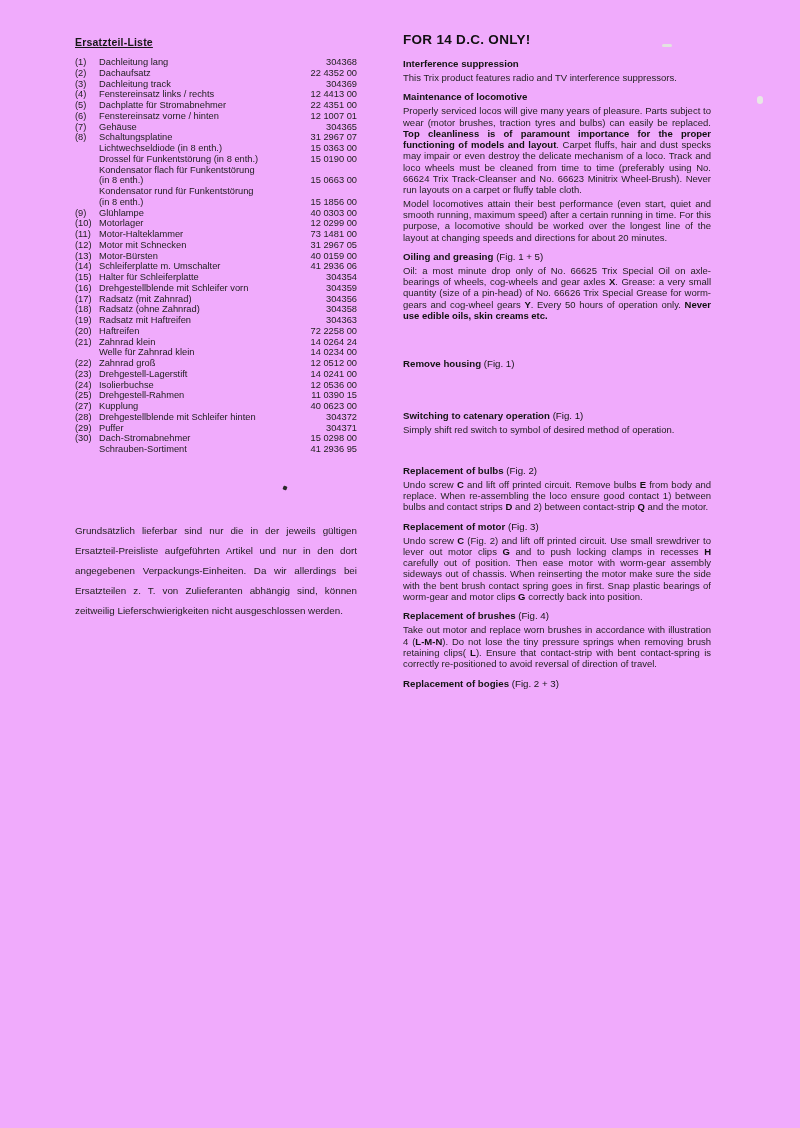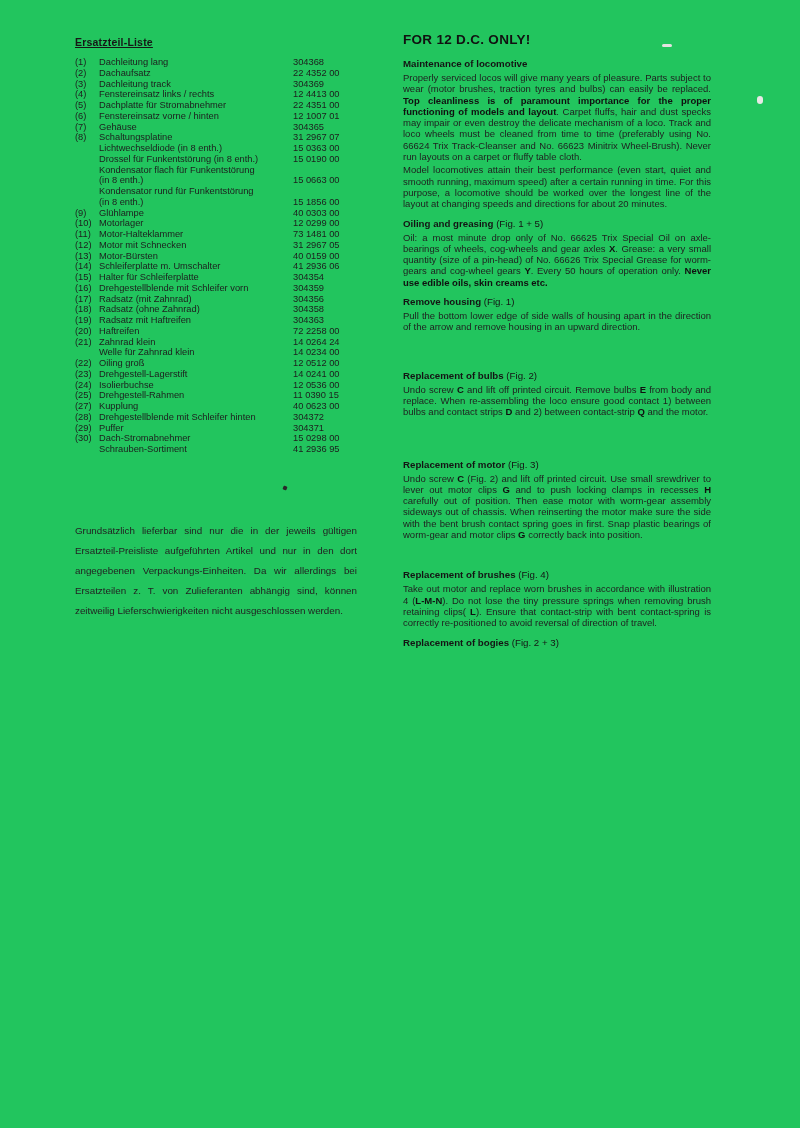--- a/index.html
+++ b/index.html
@@ -1,33 +1,33 @@
 <!DOCTYPE html>
 <html><head>
 <meta charset="utf-8">
 <style>
   html,body{margin:0;padding:0;background:#ffffff;}
   .page{
     position:relative;
     width:800px;height:1128px;
-    background:#22c55e;
+    background:#f0abfc;
     font-family:"Liberation Sans",sans-serif;
     color:#1d1d1d;
     overflow:hidden;
   }
   
   .col-left{position:absolute;left:75px;top:36px;width:282px;}
   .list-title{
     font-size:10.5px;font-weight:bold;margin:0 0 9px 0;
     text-decoration:underline;letter-spacing:.2px;color:#161616;
   }
   .row{display:flex;font-size:9.3px;line-height:10.75px;}
   .rnum{flex:none;width:24px;}
   .rname{flex:1;padding-right:4px;}
-  .rcode{flex:none;width:64px;text-align:left;white-space:nowrap;}
+  .rcode{flex:none;width:64px;text-align:right;white-space:nowrap;}
   .footnote{
     margin:66px 0 0 0;width:282px;
     font-size:9.8px;line-height:20px;text-align:justify;color:#222;
   }
   
   .col-right{position:absolute;left:403px;top:32px;width:308px;}
   .doc-title{
     font-size:13.5px;font-weight:bold;margin:0 0 11px 0;
     letter-spacing:.3px;color:#111;
   }
@@ -223,21 +223,21 @@
   </div>
 
   <div class="row">
     <span class="rnum"></span>
     <span class="rname">Welle für Zahnrad klein</span>
     <span class="rcode">14 0234 00</span>
   </div>
 
   <div class="row">
     <span class="rnum">(22)</span>
-    <span class="rname">Oiling groß</span>
+    <span class="rname">Zahnrad groß</span>
     <span class="rcode">12 0512 00</span>
   </div>
 
   <div class="row">
     <span class="rnum">(23)</span>
     <span class="rname">Drehgestell-Lagerstift</span>
     <span class="rcode">14 0241 00</span>
   </div>
 
   <div class="row">
@@ -279,39 +279,46 @@
   <div class="row">
     <span class="rnum"></span>
     <span class="rname">Schrauben-Sortiment</span>
     <span class="rcode">41 2936 95</span>
   </div>
 </div>
     <p class="footnote">Grundsätzlich lieferbar sind nur die in der jeweils gültigen Ersatzteil-Preisliste aufgeführten Artikel und nur in den dort angegebenen Verpackungs-Einheiten. Da wir allerdings bei Ersatzteilen z. T. von Zulieferanten abhängig sind, können zeitweilig Lieferschwierigkeiten nicht ausgeschlossen werden.</p>
   </div>
 
   <div class="col-right">
-    <h1 class="doc-title">FOR 12 D.C. ONLY!</h1>
+    <h1 class="doc-title">FOR 14 D.C. ONLY!</h1>
     <div id="sections">
+  <section class="sec">
+    <h3 class="sec-h"><b class="sec-hb">Interference suppression</b></h3>
+  <p class="body"><span>This Trix product features radio and TV interference suppressors.</span></p>
+        </section>
 
   <section class="sec">
     <h3 class="sec-h"><b class="sec-hb">Maintenance of locomotive</b></h3>
   <p class="body"><span>Properly serviced locos will give many years of pleasure. Parts subject to wear (motor brushes, traction tyres and bulbs) can easily be replaced. </span><b>Top cleanliness is of paramount importance for the proper functioning of models and layout</b><span>. Carpet fluffs, hair and dust specks may impair or even destroy the delicate mechanism of a loco. Track and loco wheels must be cleaned from time to time (preferably using No. 66624 Trix Track-Cleanser and No. 66623 Minitrix Wheel-Brush). Never run layouts on a carpet or fluffy table cloth.</span></p>
           <p class="body"><span>Model locomotives attain their best performance (even start, quiet and smooth running, maximum speed) after a certain running in time. For this purpose, a locomotive should be worked over the longest line of the layout at changing speeds and directions for about 20 minutes.</span></p>
         </section>
 
   <section class="sec">
     <h3 class="sec-h"><b class="sec-hb">Oiling and greasing</b><span class="sec-fig"> (Fig. 1 + 5)</span></h3>
   <p class="body"><span>Oil: a most minute drop only of No. 66625 Trix Special Oil on axle-bearings of wheels, cog-wheels and gear axles </span><b>X</b><span>. Grease: a very small quantity (size of a pin-head) of No. 66626 Trix Special Grease for worm-gears and cog-wheel gears </span><b>Y</b><span>. Every 50 hours of operation only. </span><b>Never use edible oils, skin creams etc.</b></p>
         </section>
 
   <section class="sec">
     <h3 class="sec-h"><b class="sec-hb">Remove housing</b><span class="sec-fig"> (Fig. 1)</span></h3>
-  <p class="body"><span>Pull the bottom lower edge of side walls of housing apart in the direction of the arrow and remove housing in an upward direction.</span></p>
-        </section>
-
+        </section>
+
+  <section class="sec">
+    <h3 class="sec-h"><b class="sec-hb">Switching to catenary operation</b><span class="sec-fig"> (Fig. 1)</span></h3>
+  <p class="body"><span>Simply shift red switch to symbol of desired method of operation.</span></p>
+        </section>
 
   <section class="sec">
     <h3 class="sec-h"><b class="sec-hb">Replacement of bulbs</b><span class="sec-fig"> (Fig. 2)</span></h3>
   <p class="body"><span>Undo screw </span><b>C</b><span> and lift off printed circuit. Remove bulbs </span><b>E</b><span> from body and replace. When re-assembling the loco ensure good contact 1) between bulbs and contact strips </span><b>D</b><span> and 2) between contact-strip </span><b>Q</b><span> and the motor.</span></p>
         </section>
 
   <section class="sec">
     <h3 class="sec-h"><b class="sec-hb">Replacement of motor</b><span class="sec-fig"> (Fig. 3)</span></h3>
   <p class="body"><span>Undo screw </span><b>C</b><span> (Fig. 2) and lift off printed circuit. Use small srewdriver to lever out motor clips </span><b>G</b><span> and to push locking clamps in recesses </span><b>H</b><span> carefully out of position. Then ease motor with worm-gear assembly sideways out of chassis. When reinserting the motor make sure the side with the bent brush contact spring goes in first. Snap plastic bearings of worm-gear and motor clips </span><b>G</b><span> correctly back into position.</span></p>
         </section>

